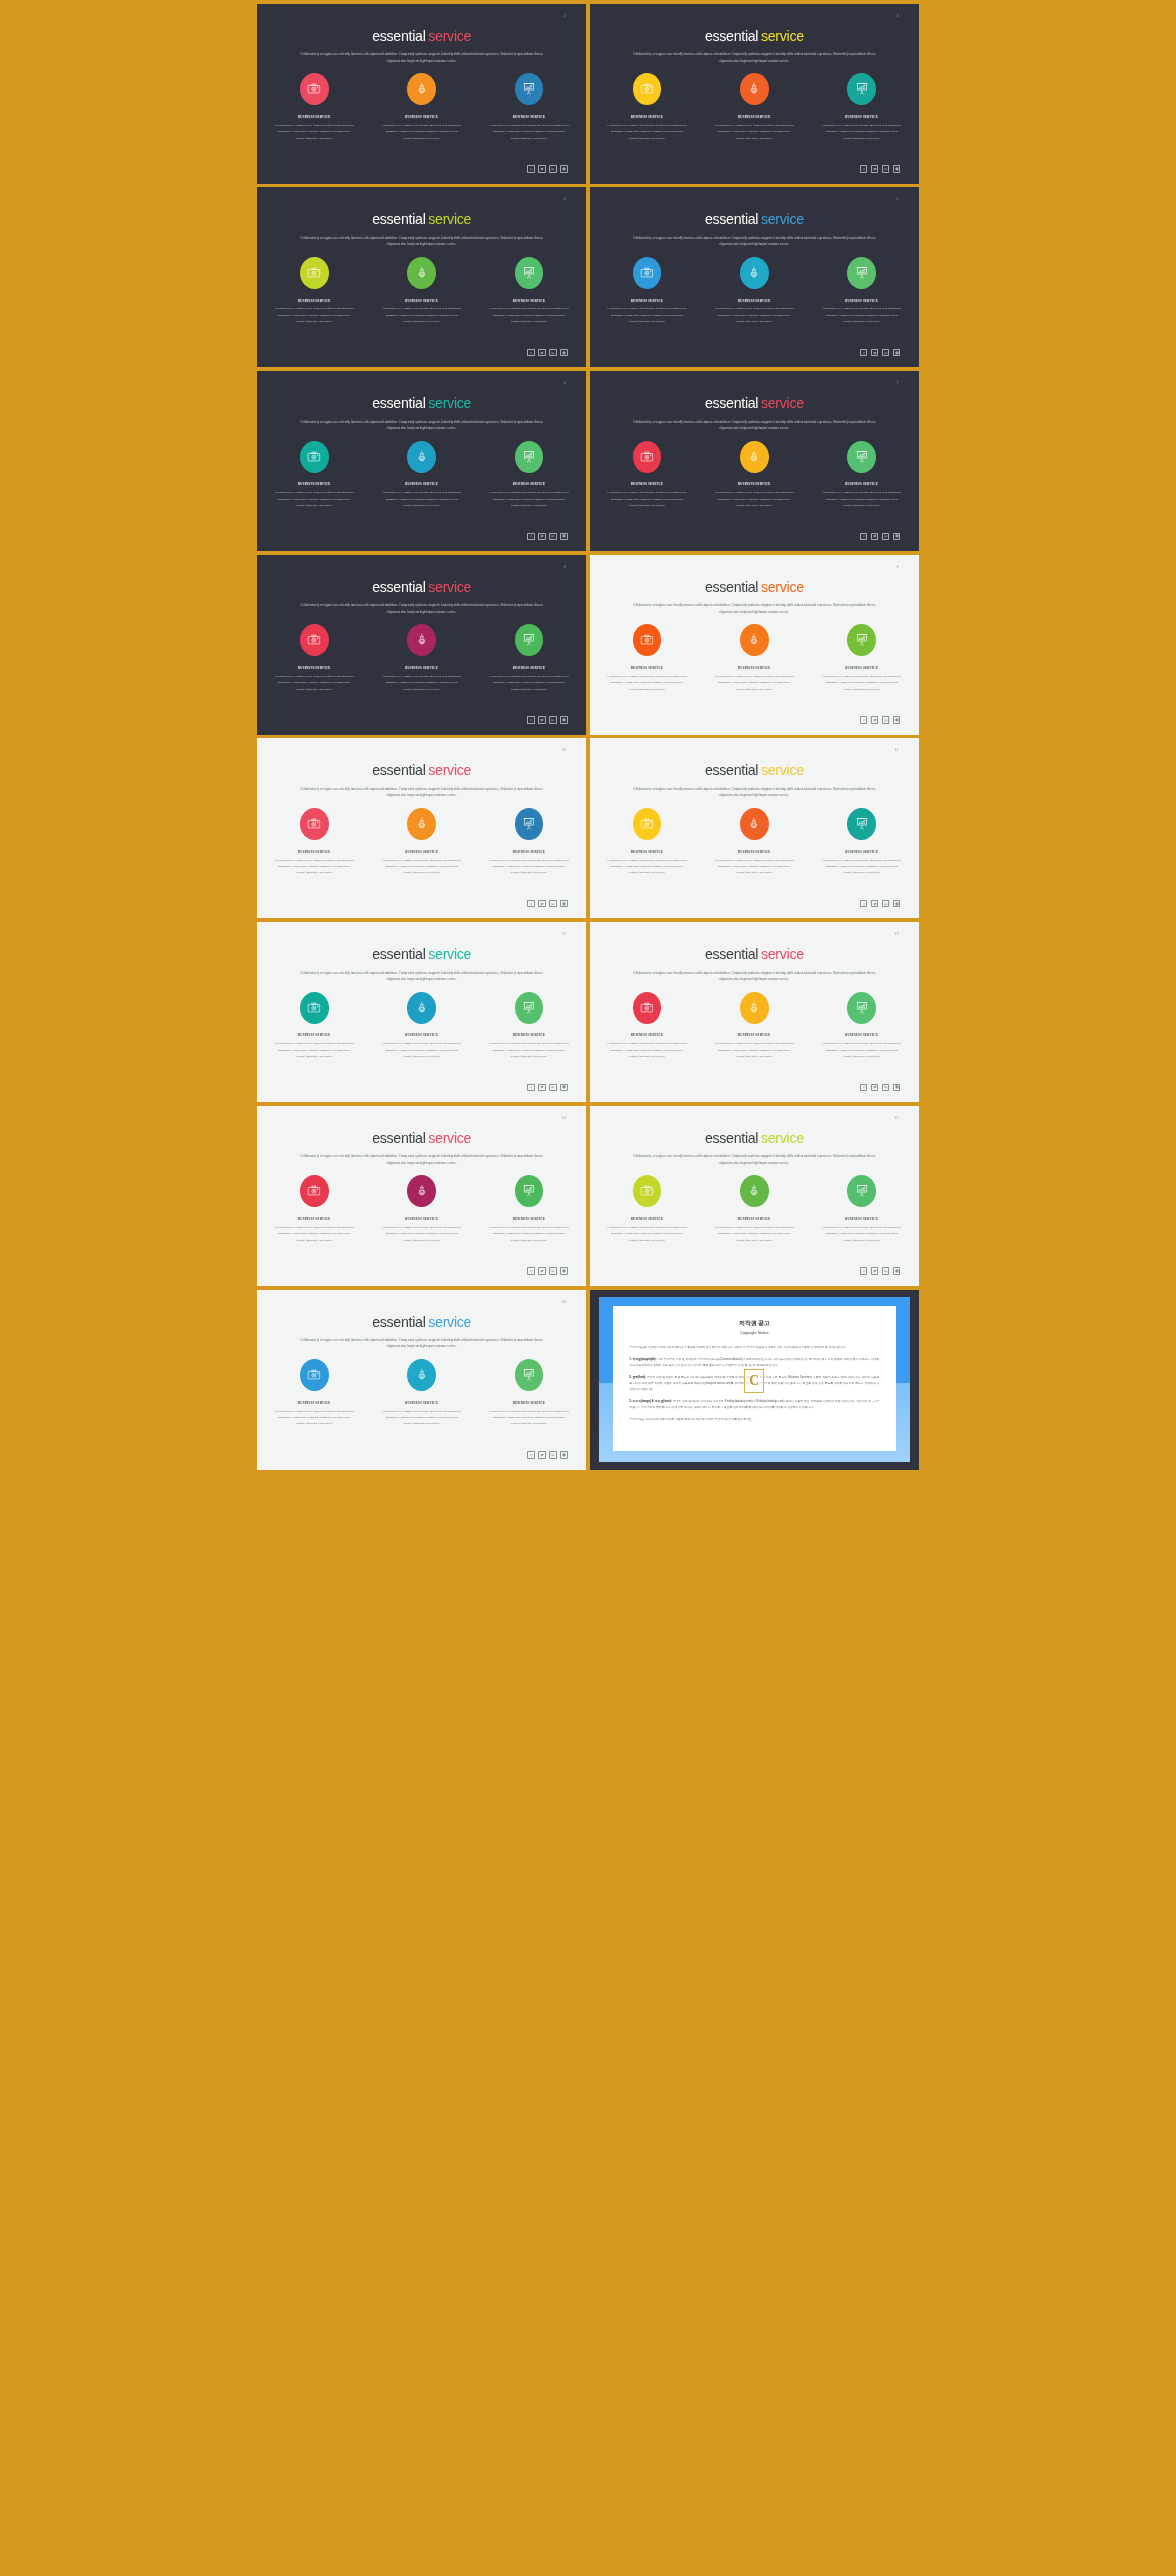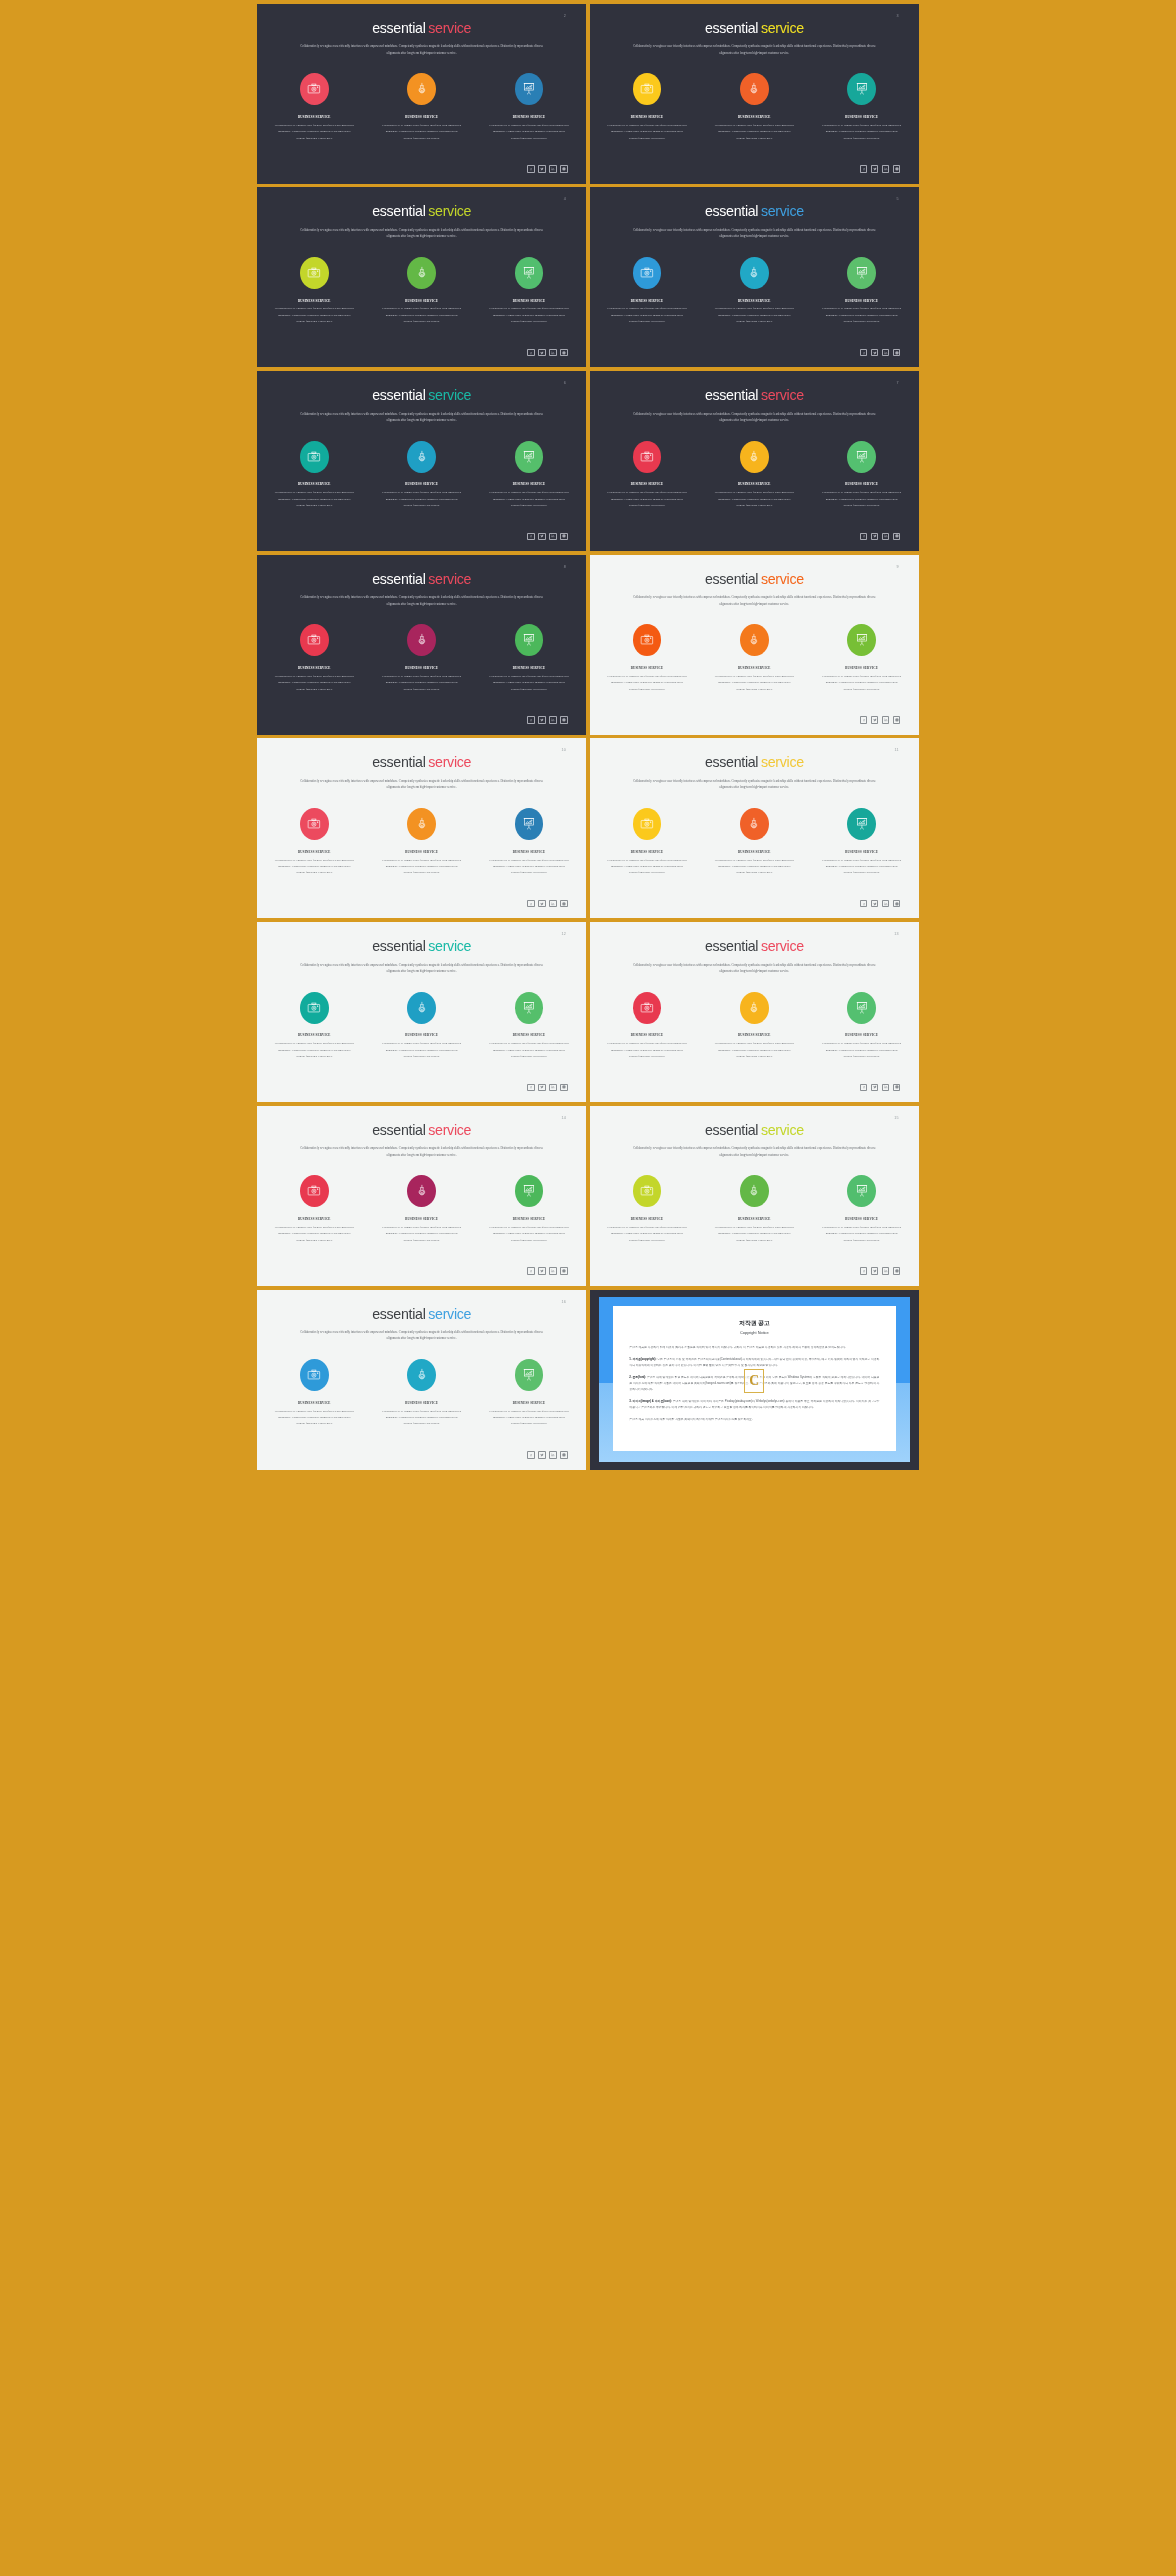--- a/index.html
+++ b/index.html
@@ -30,21 +30,21 @@
 
   .slide-num {
     position:absolute; top:10px; right:20px;
     font-size:3.7px; letter-spacing:0.3px;
   }
   .dark .slide-num { color:#8d8f99; }
   .light .slide-num { color:#9aa0a3; }
 
   .title {
     text-align:center;
-    margin-top:17px;
+    margin-top:25px;
     font-size:14.2px;
     font-weight:400;
     letter-spacing:-0.3px;
     line-height:1;
   }
   .dark .title .t1 { color:#ffffff; }
   .light .title .t1 { color:#3d4044; }
   .title .t2 { margin-left:2.8px; }
 
   .subtitle {

